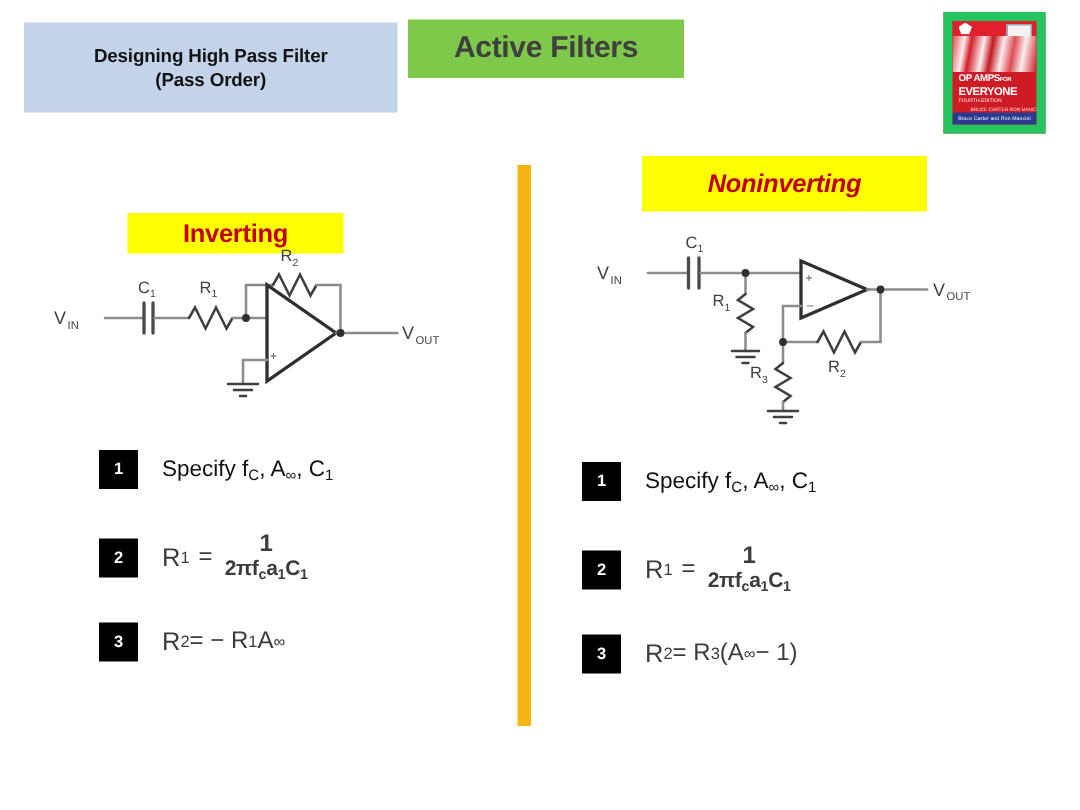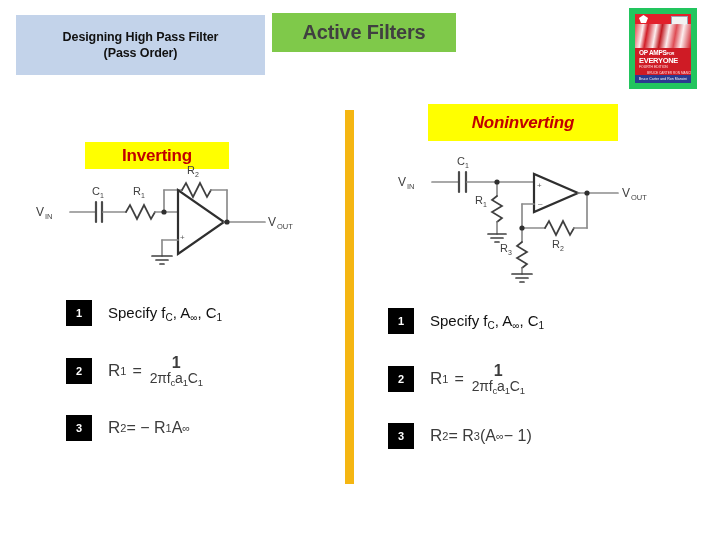--- a/index.html
+++ b/index.html
@@ -190,21 +190,21 @@
   .formula .sub { font-size: 11px; vertical-align: -0.3em; }
   .formula .inf { font-size: 11px; vertical-align: -0.3em; }
   .frac {
     display: inline-flex;
     flex-direction: column;
     align-items: center;
     margin: 0 2px;
     line-height: 1.02;
   }
   .frac .num { font-size: 16px; font-weight: bold; }
-  .frac .den { font-size: 14px; font-weight: normal; letter-spacing: -0.2px; }
+  .frac .den { font-size: 14px; font-weight: bold; letter-spacing: -0.2px; }
   .frac .den .sub { font-size: 9.5px; }
 
   #step-inv-1 { left: 66px; top: 300px; }
   #step-inv-2 { left: 66px; top: 355px; }
   #step-inv-3 { left: 66px; top: 415px; }
   #step-non-1 { left: 388px; top: 308px; }
   #step-non-2 { left: 388px; top: 363px; }
   #step-non-3 { left: 388px; top: 423px; }
 </style>
 </head>

